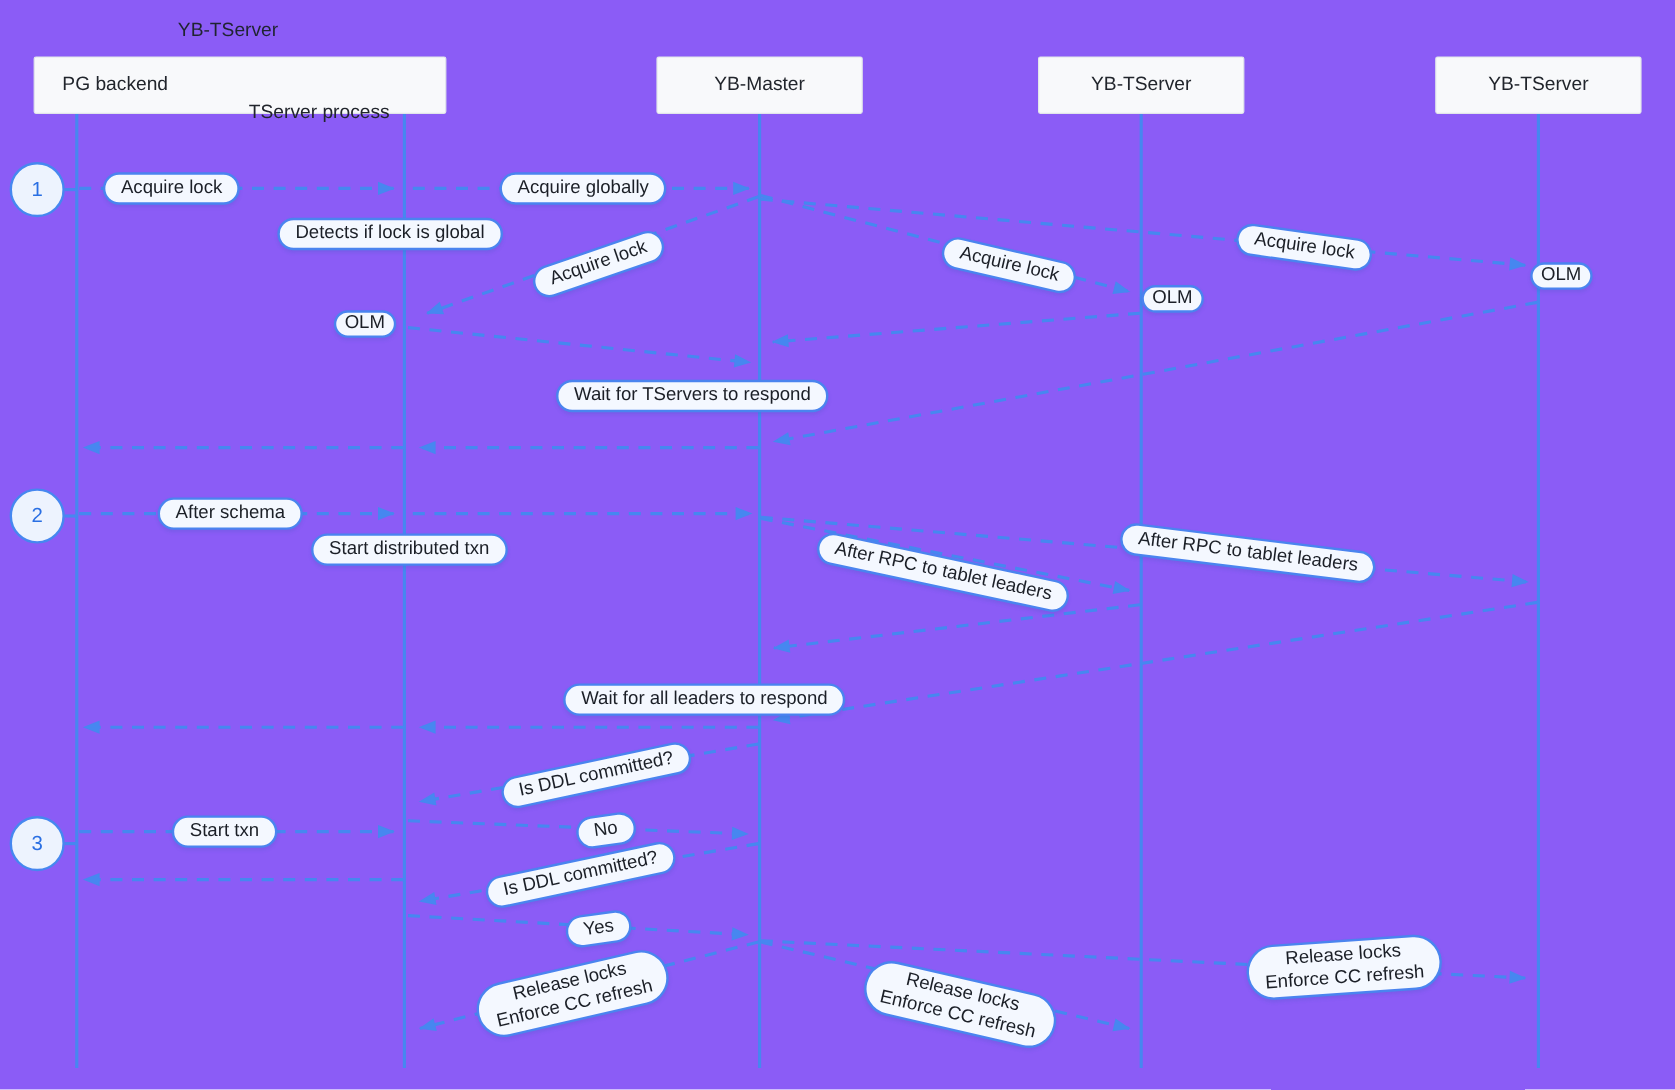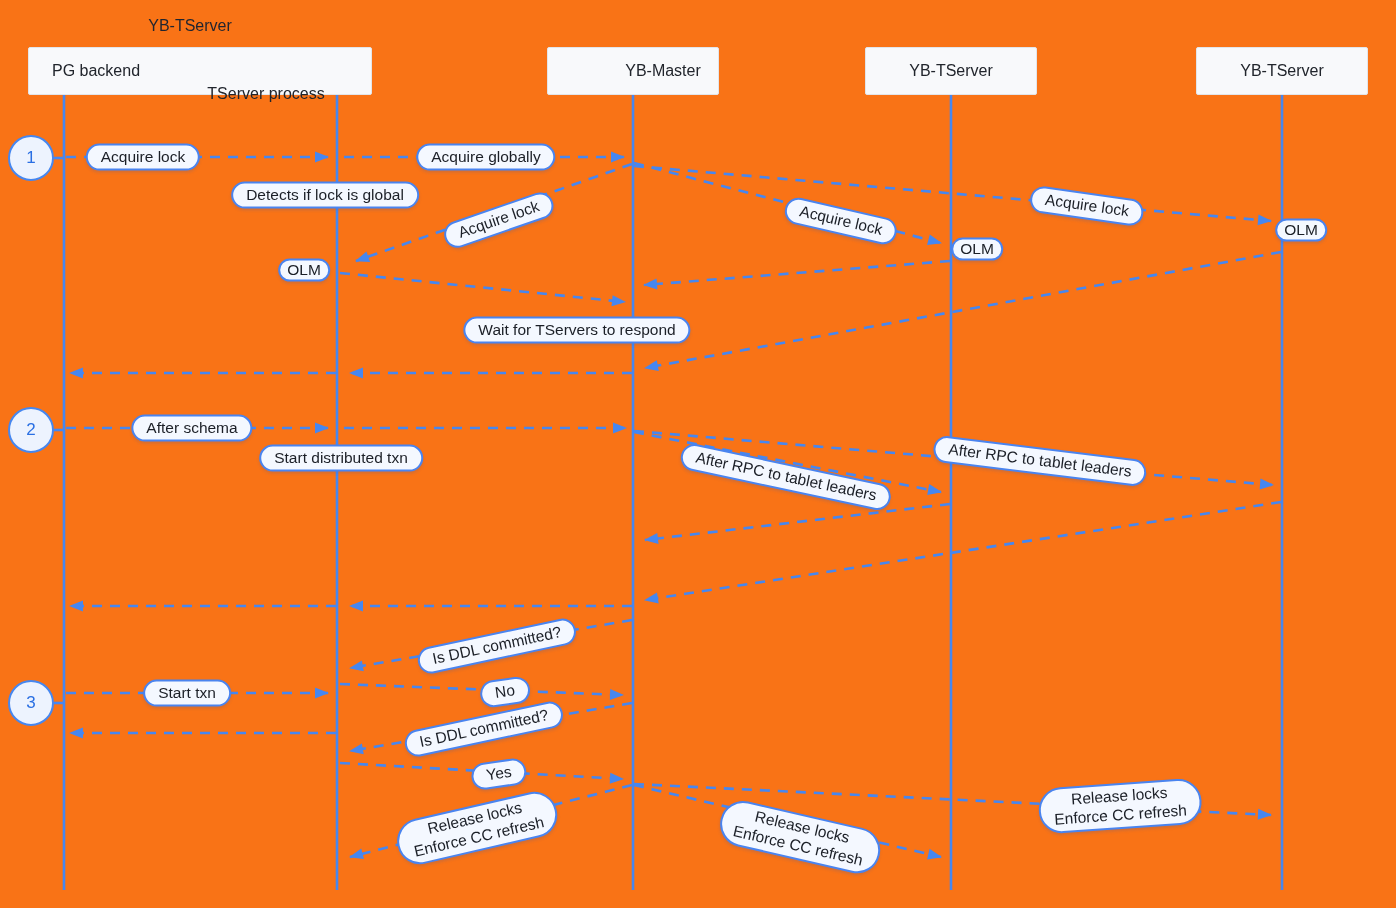--- a/index.html
+++ b/index.html
@@ -1,16 +1,16 @@
 <!DOCTYPE html>
 <html><head>
 <meta charset="utf-8">
 <style>
   html,body{margin:0;padding:0;background:#ffffff;}
-  #stage{position:relative;width:1396px;height:908px;background:#f97316;overflow:hidden;
+  #stage{position:relative;width:1396px;height:908px;background:#8b5cf6;overflow:hidden;
          font-family:"Liberation Sans",sans-serif;}
   #wires{position:absolute;left:0;top:0;}
   .group-title{position:absolute;left:190px;top:26px;transform:translate(-50%,-50%);
          font-size:16px;color:#1f2430;white-space:nowrap;}
   .hbox{position:absolute;background:#f8f9fb;border:1.5px solid #e2e5ea;border-radius:2px;box-sizing:border-box;}
   .hlabel{position:absolute;transform:translate(-50%,-50%);font-size:16px;color:#21252c;white-space:nowrap;}
   .pill{position:absolute;display:flex;flex-direction:column;align-items:center;justify-content:center;
         white-space:nowrap;background:#f4f8ff;border:2.5px solid #4a84ef;border-radius:26px;
         padding:2px 13px;font-size:15.5px;line-height:1.22;color:#1b1f27;
         box-shadow:0 2px 3px rgba(50,90,180,0.18);}
@@ -63,21 +63,21 @@
       <line x1="340" y1="763" x2="623" y2="779" stroke="#4687f0" stroke-width="2.6" stroke-dasharray="10 8" marker-end="url(#arr)"></line>
       <line x1="632" y1="785" x2="350" y2="857" stroke="#4687f0" stroke-width="2.6" stroke-dasharray="10 8" marker-end="url(#arr)"></line>
       <line x1="634" y1="785" x2="941" y2="857" stroke="#4687f0" stroke-width="2.6" stroke-dasharray="10 8" marker-end="url(#arr)"></line>
       <line x1="634" y1="784" x2="1271" y2="815" stroke="#4687f0" stroke-width="2.6" stroke-dasharray="10 8" marker-end="url(#arr)"></line>
     </svg>
   <div class="group-title">YB-TServer</div>
 <div class="hbox" style="left: 28px; top: 47px; width: 344px; height: 48px;"></div>
     <div class="hlabel" style="left: 96px; top: 71px;">PG backend</div>
     <div class="hlabel" style="left: 266px; top: 71px; margin-top: 23px;">TServer process</div>
     <div class="hbox" style="left: 547px; top: 47px; width: 172px; height: 48px;"></div>
-    <div class="hlabel" style="left: 633px; top: 71px; margin-left: 30px;">YB-Master</div>
+    <div class="hlabel" style="left: 633px; top: 71px;">YB-Master</div>
     <div class="hbox" style="left: 865px; top: 47px; width: 172px; height: 48px;"></div>
     <div class="hlabel" style="left: 951px; top: 71px;">YB-TServer</div>
     <div class="hbox" style="left: 1196px; top: 47px; width: 172px; height: 48px;"></div>
     <div class="hlabel" style="left: 1282px; top: 71px;">YB-TServer</div>
     <div class="step" style="left: 31px; top: 158px;">1</div>
     <div class="step" style="left: 31px; top: 430px;">2</div>
     <div class="step" style="left: 31px; top: 703px;">3</div>
     <div class="pill" style="left: 143px; top: 157px; transform: translate(-50%, -50%) rotate(0deg);">
       <div>Acquire lock</div>
     </div>
@@ -113,20 +113,23 @@
     </div>
     <div class="pill" style="left: 341px; top: 458px; transform: translate(-50%, -50%) rotate(0deg); text-align: right;">
       <div>Start distributed txn</div>
     </div>
     <div class="pill" style="left: 786px; top: 477px; transform: translate(-50%, -50%) rotate(12deg);">
       <div>After RPC to tablet leaders</div>
     </div>
     <div class="pill" style="left: 1040px; top: 461px; transform: translate(-50%, -50%) rotate(7deg);">
       <div>After RPC to tablet leaders</div>
     </div>
+    <div class="pill" style="left: 587px; top: 583px; transform: translate(-50%, -50%) rotate(0deg);">
+      <div>Wait for all leaders to respond</div>
+    </div>
     <div class="pill" style="left: 497px; top: 646px; transform: translate(-50%, -50%) rotate(-12deg);">
       <div>Is DDL committed?</div>
     </div>
     <div class="pill" style="left: 505px; top: 692px; transform: translate(-50%, -50%) rotate(-8deg);">
       <div>No</div>
     </div>
     <div class="pill" style="left: 484px; top: 729px; transform: translate(-50%, -50%) rotate(-12deg);">
       <div>Is DDL committed?</div>
     </div>
     <div class="pill" style="left: 187px; top: 693px; transform: translate(-50%, -50%) rotate(0deg);">

